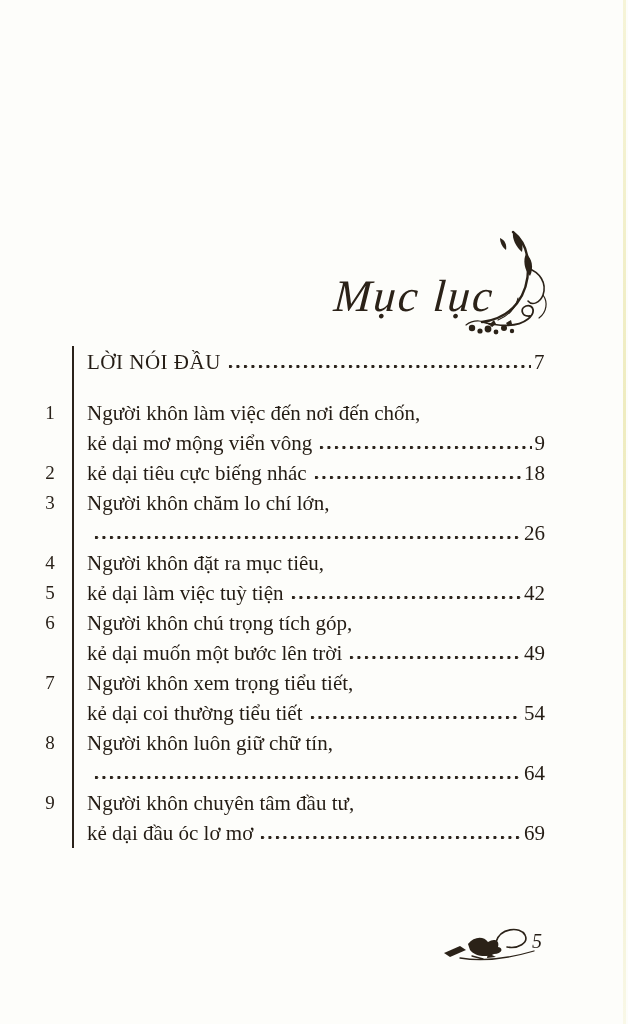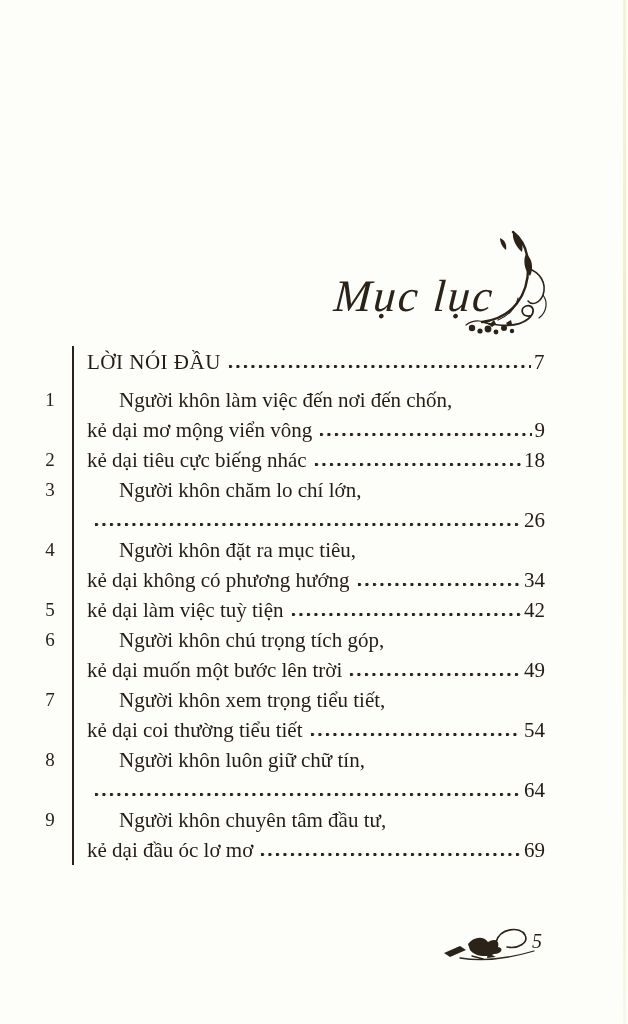--- a/index.html
+++ b/index.html
@@ -32,30 +32,30 @@
   .title-flourish { position: relative; margin-left: -34px; top: 2px; z-index: 1; }
   
   .toc {
     position: absolute; top: 346px; left: 72px; right: 83px;
     border-left: 2px solid #2a221a;
     padding-left: 13px;
     font-size: 21px;
   }
   .preface-row {
     display: flex; align-items: baseline;
-    line-height: 32px; margin-bottom: 7px;
+    line-height: 32px; margin-bottom: 20px;
     letter-spacing: 0.5px;
   }
   .entry { position: relative; margin-bottom: 0; }
   .entry-num {
     position: absolute; left: -49px; top: 0;
     width: 24px; text-align: center;
     font-size: 19px; line-height: 30px; color: #2a221a;
   }
-  .entry-line1 { line-height: 30px; white-space: nowrap; margin-left: 32px; }
+  .entry-line1 { line-height: 30px; white-space: nowrap; }
   .leader-row { display: flex; align-items: baseline; line-height: 30px; text-align: right; }
   .leader-label { white-space: nowrap; }
   .dots {
     flex: 1; height: 5px;
     margin: 0 3px 0 7px;
     background-image: radial-gradient(circle at 2.5px 2.5px, #2a221a 1.45px, transparent 1.9px);
     background-size: 7.5px 5px;
     background-repeat: repeat-x;
     background-position: left bottom;
   }
@@ -128,25 +128,20 @@
     <div class="entry-line1">Người khôn chăm lo chí lớn,</div>
     <div class="leader-row">
       <span class="dots"></span>
       <span class="page-no">26</span>
     </div>
   </div>
 
   <div class="entry">
     <span class="entry-num">4</span>
     <div class="entry-line1">Người khôn đặt ra mục tiêu,</div>
-    <div class="leader-row">
-      <span class="leader-label">kẻ dại không có phương hướng</span>
-      <span class="dots"></span>
-      <span class="page-no">34</span>
-    </div>
   </div>
 
   <div class="entry">
     <span class="entry-num">5</span>
     <div class="leader-row">
       <span class="leader-label">kẻ dại làm việc tuỳ tiện</span>
       <span class="dots"></span>
       <span class="page-no">42</span>
     </div>
   </div>

